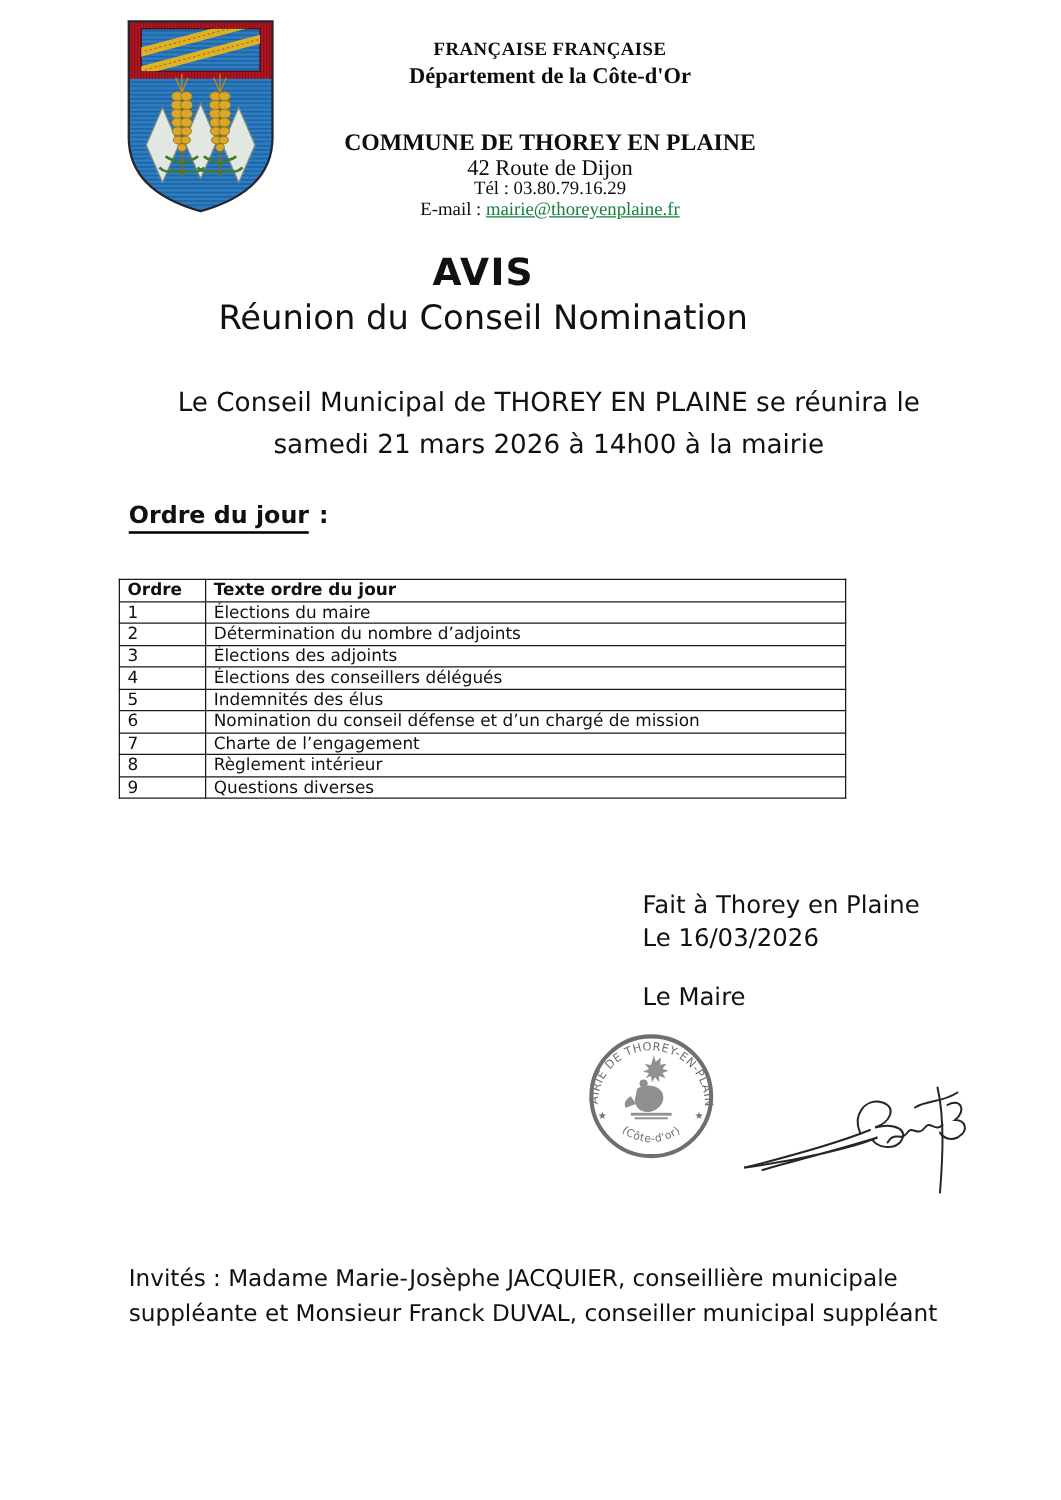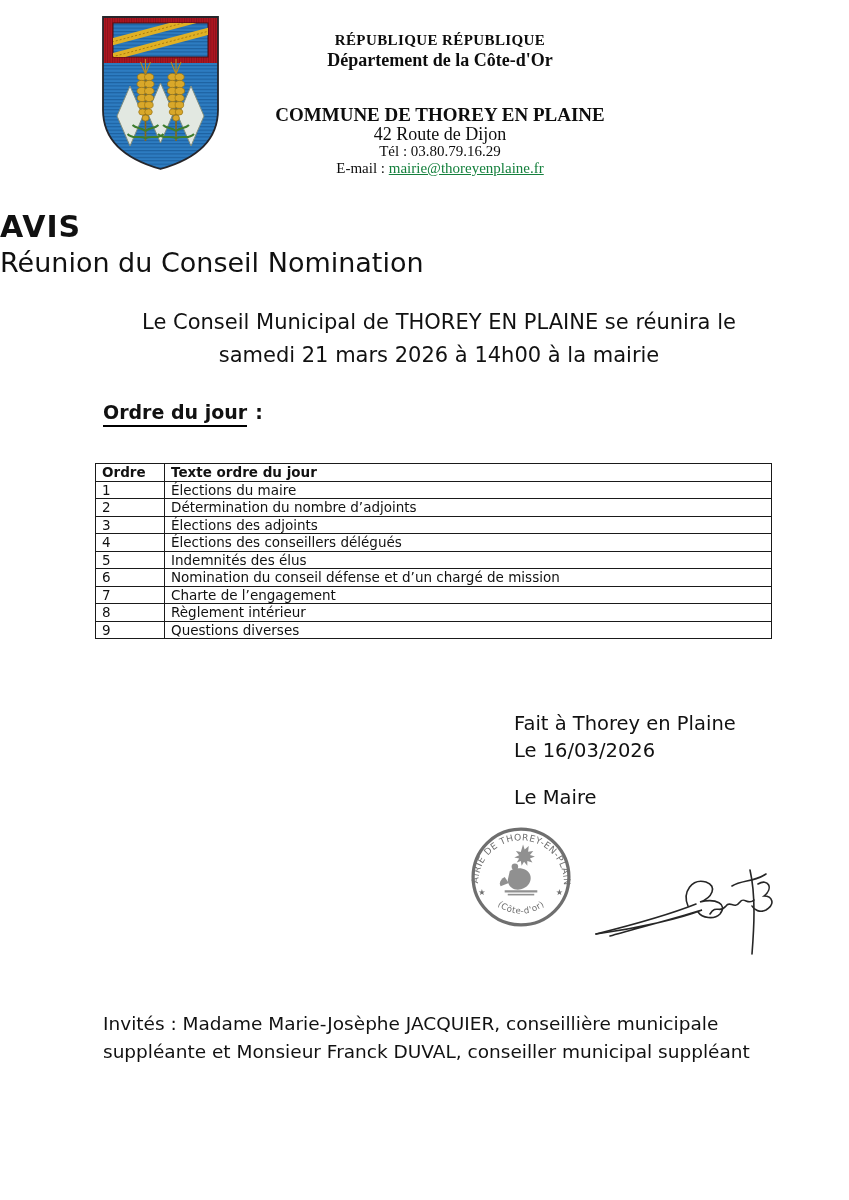--- a/index.html
+++ b/index.html
@@ -12,33 +12,33 @@
   .lh-0{font-weight:bold;font-size:15px;line-height:19px;letter-spacing:0.4px;}
   .lh-1{font-weight:bold;font-size:18px;line-height:20px;}
   .lh-2{font-weight:bold;font-size:19px;line-height:21px;margin-top:34px;}
   .lh-3{font-size:18px;line-height:18px;}
   .lh-4{font-size:15px;line-height:17px;}
   .lh-5{font-size:15px;line-height:17px;}
   .lh-6{font-size:15px;line-height:17px;}
   .email-link{color:#15803d;text-decoration:underline;cursor:pointer;}
 
   
-  .title-block{left:0;top:208px;width:773px;text-align:left;}
+  .title-block{left:0;top:200px;width:773px;text-align:center;}
   .avis{font-size:30px;font-weight:bold;line-height:38px;letter-spacing:1px;}
   .subtitle{font-size:27px;line-height:34px;}
 
   .announcement{left:0;top:306px;width:878px;text-align:center;font-size:21px;line-height:33px;}
   .announcement div{white-space:nowrap;}
 
   .ordre-heading{left:103px;top:401px;font-size:19px;font-weight:bold;}
   .ordre-underline{border-bottom:2.5px solid #000;padding-bottom:2px;}
   .ordre-colon{margin-left:8px;}
 
   
-  .agenda-table{left:95px;top:463px;width:677px;border-collapse:collapse;font-size:13.5px;table-layout:fixed;}
+  .agenda-table{left:95px;top:463px;width:582px;border-collapse:collapse;font-size:13.5px;table-layout:fixed;}
   .agenda-table th,.agenda-table td{border:1.6px solid #1a1a1a;padding:0 6px;line-height:16.5px;text-align:left;font-weight:normal;white-space:nowrap;overflow:hidden;}
   .agenda-table th{font-weight:bold;}
   .col-num{width:56px;}
 
   
   .fait-block{left:514px;top:710px;font-size:19.5px;line-height:27px;}
   .maire-line{margin-top:20px;}
 
   .stamp{left:468px;top:824px;width:106px;height:106px;}
   .signature{left:590px;top:856px;width:190px;height:104px;}
@@ -106,21 +106,21 @@
       <polygon points="60.5,69 73.5,99 60.5,129 47.5,99"></polygon>
       <polygon points="91,72 104,102 91,132 78,102"></polygon>
     </g>
     <use href="#wheat-ear" transform="translate(45.5,0)"></use>
     <use href="#wheat-ear" transform="translate(76,0)"></use>
   </g>
   <path d="M3,3 H118 V96 C118,127 96,145 60.5,155 C25,145 3,127 3,96 Z" fill="none" stroke="#26262b" stroke-width="1.8"></path>
 </svg>
 
 <div class="abs letterhead">
-  <div class="lh-0">RÉPUBLIQUE RÉPUBLIQUE</div>
+  <div class="lh-0">FRANÇAISE FRANÇAISE</div>
   <div class="lh-1">Département de la Côte-d'Or</div>
   <div class="lh-2">COMMUNE DE THOREY EN PLAINE</div>
   <div class="lh-3">42 Route de Dijon</div>
   <div class="lh-5">Tél : 03.80.79.16.29</div>
   <div class="lh-6"><span>E-mail : </span><a class="email-link">mairie@thoreyenplaine.fr</a></div>
 </div>
 
 <div class="abs title-block">
   <div class="avis">AVIS</div>
   <div class="subtitle">Réunion du Conseil Nomination</div>

